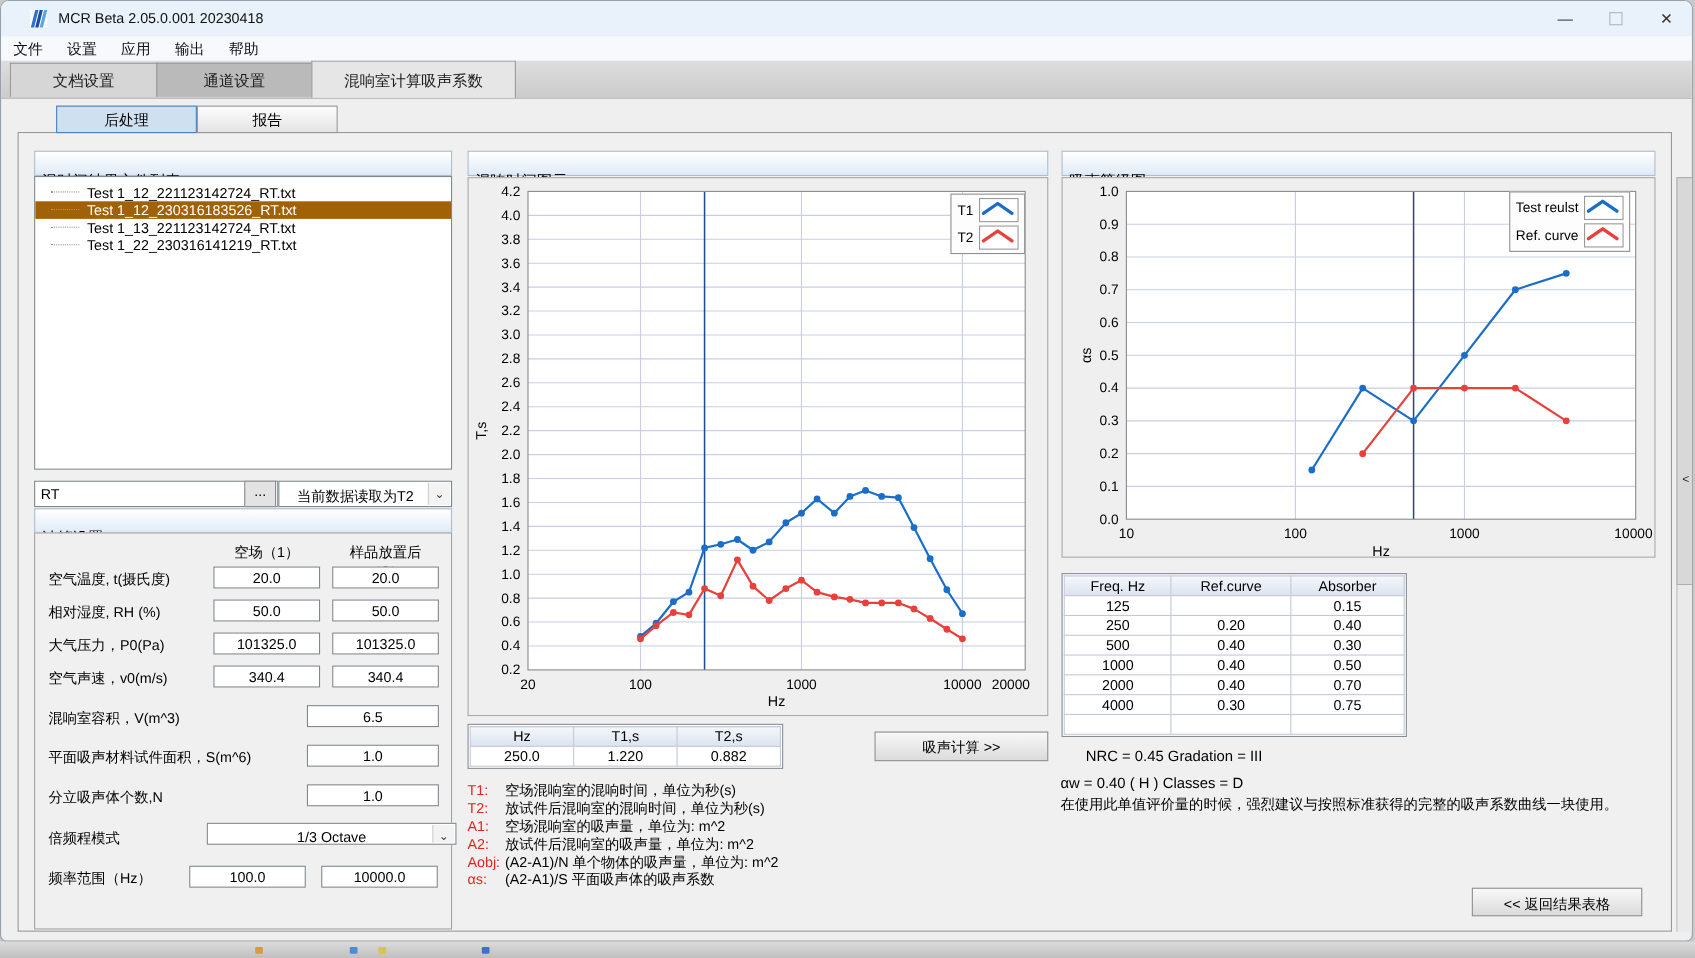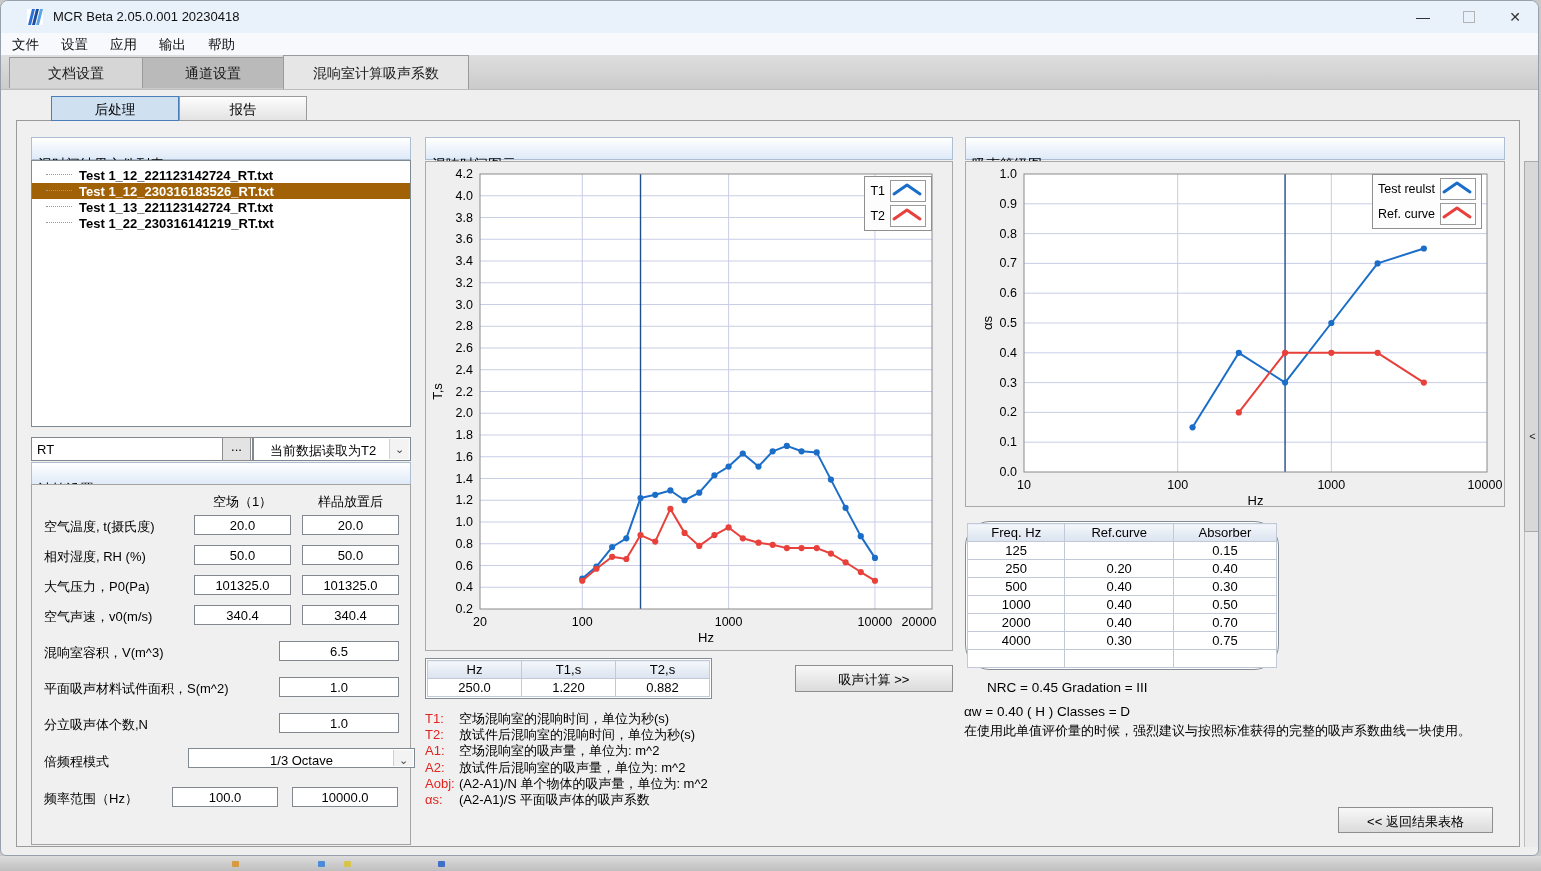--- a/index.html
+++ b/index.html
@@ -35,21 +35,21 @@
   
   .panel-hdr{position:absolute;height:23px;box-sizing:border-box;
     background:linear-gradient(#ffffff,#dfeaf8);border:1px solid #aebed2;
     font-size:14px;padding:18px 0 0 6px;color:#000;}
   .tin{position:absolute;border:1px solid #828790;background:#fff;
     font:13px "Liberation Sans","DejaVu Sans",sans-serif;text-align:center;box-sizing:border-box;height:20px;}
   .btn{position:absolute;background:linear-gradient(#f8f8f8,#dbdbdb);border:1px solid #8e8e8e;
     box-sizing:border-box;font-size:13px;text-align:center;color:#000;}
   
   #filelist{position:absolute;left:30px;top:159px;width:380px;height:267px;background:#fff;
-    border:1px solid #7f8a93;box-sizing:border-box;padding-top:6px;overflow:hidden;font-weight:bold;}
+    border:1px solid #7f8a93;box-sizing:border-box;padding-top:6px;overflow:hidden;}
   .fitem{height:16px;line-height:16px;font-size:13px;color:#000;white-space:nowrap;padding-left:14px;}
   .fitem .dots{display:inline-block;width:26px;border-bottom:1px dotted #9a9a9a;
     vertical-align:middle;margin:0 7px 3px 0;}
   .fitem.sel{background:#a16207;color:#fff;}
   .flabel{vertical-align:middle;}
   #rt-input{left:30px;top:436px;width:222px;height:24px;text-align:left;padding-left:5px;font-size:13px;}
   #browse-btn{left:221px;top:436px;width:29px;height:24px;background:#e3e3e3;padding-top:1px;}
   #rt-combo{position:absolute;left:252px;top:436px;width:158px;height:24px;background:#fff;
     border:1px solid #7f8a93;box-sizing:border-box;font-size:13px;}
   .combo-txt{display:inline-block;padding:4px 0 0 16px;}
@@ -82,21 +82,21 @@
   .dtable th,.dtable td{border:1px solid #c2c9d6;font-size:13px;text-align:center;height:17px;padding:0;}
   .twrap{position:absolute;border:1px solid #848b94;background:#fff;padding:1px;box-sizing:border-box;}
   #midtable-wrap{left:424px;top:657px;width:287px;}
   #abs-calc-btn{left:794px;top:664px;width:158px;height:27px;padding-top:5px;}
   #notes{position:absolute;left:424px;top:710px;width:330px;}
   .nline{font-size:13px;line-height:16.2px;white-space:nowrap;color:#000;}
   .nkey{display:inline-block;min-width:30px;margin-right:4px;color:#e0241f;}
   
   #abschartbox{position:absolute;left:964px;top:160px;width:540px;height:346px;
     border:1px solid #a9a9a9;box-sizing:border-box;background:#efefef;}
-  #abstable-wrap{left:964px;top:520px;width:314px;border-radius:25px;}
+  #abstable-wrap{left:964px;top:520px;width:314px;}
   #nrc-line{position:absolute;left:986px;top:679px;font-size:13.5px;}
   #aw-line{position:absolute;left:963px;top:703px;font-size:13.5px;}
   #advice-line{position:absolute;left:963px;top:721px;font-size:13px;}
   #back-btn{left:1337px;top:806px;width:155px;height:26px;padding-top:5px;}
   
   #rstrip-top{position:absolute;left:1523px;top:160px;width:17px;height:371px;background:#d8d8d8;
     border:1px solid #ababab;box-sizing:border-box;text-align:center;}
   #rstrip-top .chev{position:relative;top:268px;font-size:11px;color:#222;}
   #rstrip-bottom{position:absolute;left:1523px;top:531px;width:17px;height:315px;background:#eaeaea;
     border-left:1px solid #bdbdbd;box-sizing:border-box;}
@@ -180,21 +180,21 @@
         <div class="crow" style="top: 120px;">
           <span class="clabel">空气声速，v0(m/s)</span>
           <input class="tin ci1" value="340.4" style="top: 0px;">
           <input class="tin ci2" value="340.4" style="top: 0px;">
         </div>
         <div class="crow" style="top: 156px;">
           <span class="clabel">混响室容积，V(m^3)</span>
           <input class="tin cis" value="6.5" style="top: 0px;">
         </div>
         <div class="crow" style="top: 192px;">
-          <span class="clabel">平面吸声材料试件面积，S(m^2)</span>
+          <span class="clabel">平面吸声材料试件面积，S(m^6)</span>
           <input class="tin cis" value="1.0" style="top: 0px;">
         </div>
         <div class="crow" style="top: 228px;">
           <span class="clabel">分立吸声体个数,N</span>
           <input class="tin cis" value="1.0" style="top: 0px;">
         </div>
       </div>
     <div class="crow" id="octrow" style="top:265px;">
       <span class="clabel">倍频程模式</span>
       <span class="combo2">

